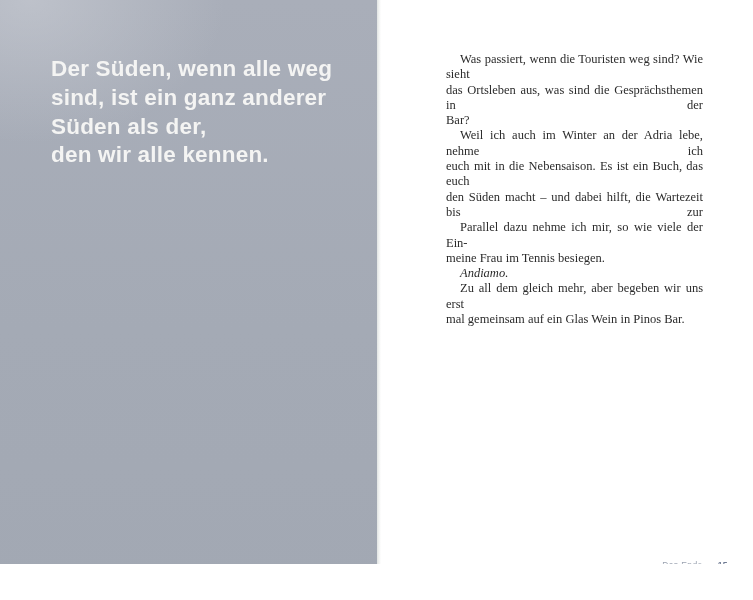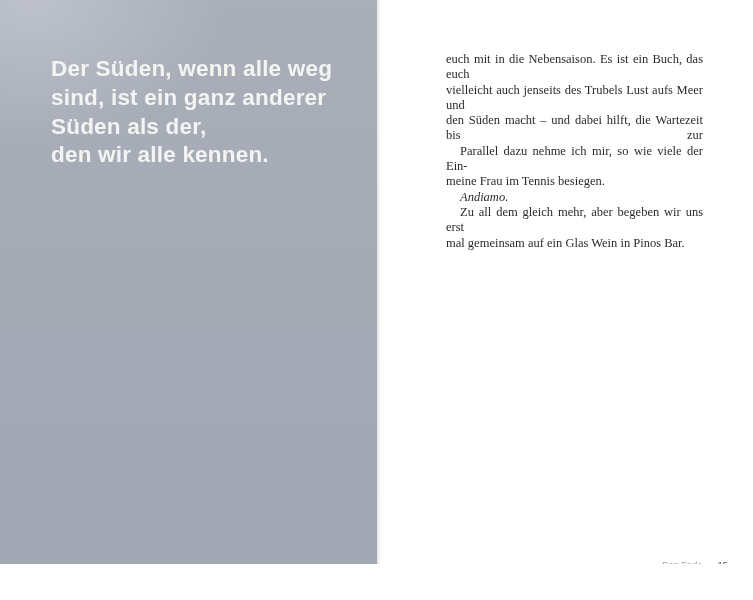--- a/index.html
+++ b/index.html
@@ -102,22 +102,27 @@
 sind, ist ein ganz anderer
 Süden als der,
 den wir alle kennen.</div>
   </div>
 
   <div class="gutter"></div>
 
   <div class="right-page">
     <div class="body-text">
         <div class="para">
+          <div class="line just first">Was passiert, wenn die Touristen weg sind? Wie sieht</div>
+          <div class="line just">das Ortsleben aus, was sind die Gesprächsthemen in der</div>
+          <div class="line">Bar?</div>
+        </div>
+        <div class="para">
+          <div class="line just first">Weil ich auch im Winter an der Adria lebe, nehme ich</div>
           <div class="line just">euch mit in die Nebensaison. Es ist ein Buch, das euch</div>
-          <div class="line just">vielleicht auch jenseits des Trubels Lust aufs Meer und</div>
           <div class="line just">den Süden macht – und dabei hilft, die Wartezeit bis zur</div>
         </div>
         <div class="para">
           <div class="line just first">Parallel dazu nehme ich mir, so wie viele der Ein-</div>
           <div class="line">meine Frau im Tennis besiegen.</div>
         </div>
         <div class="para italic">
           <div class="line first">Andiamo.</div>
         </div>
         <div class="para">

